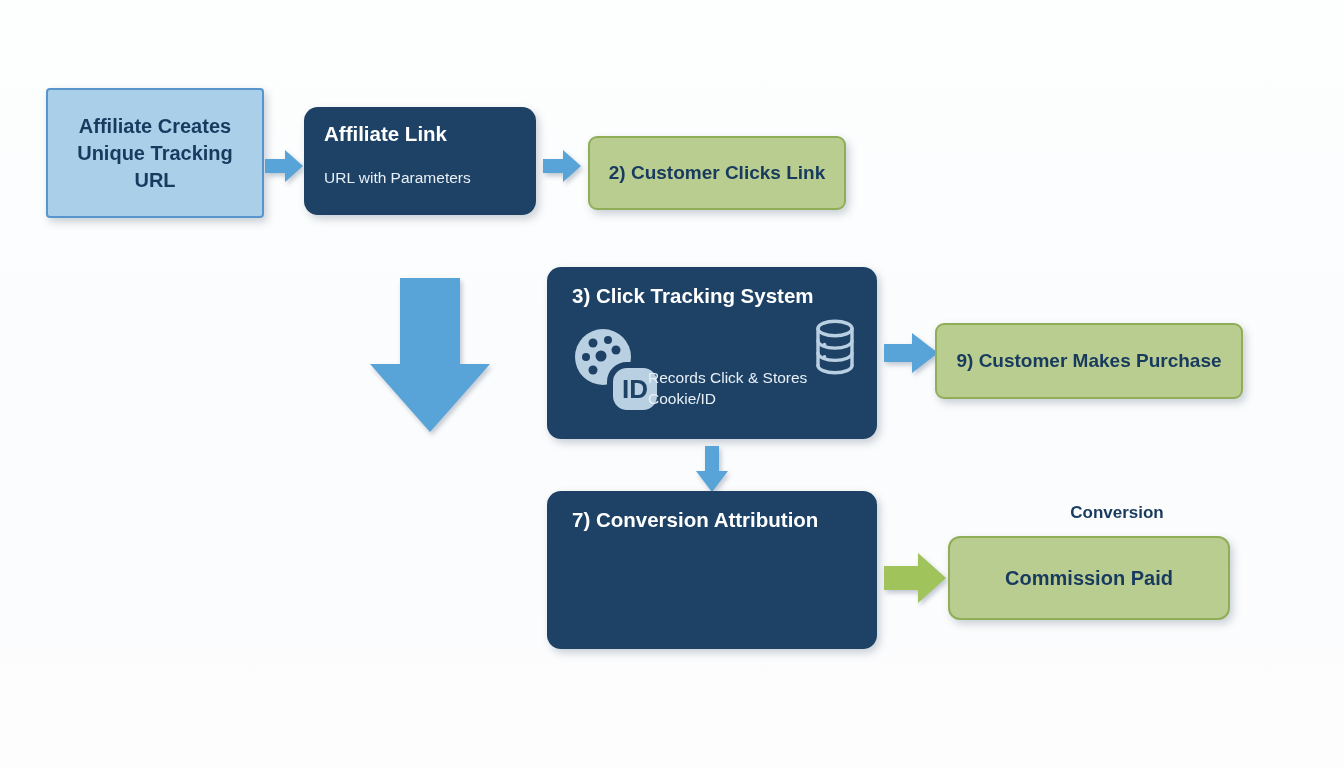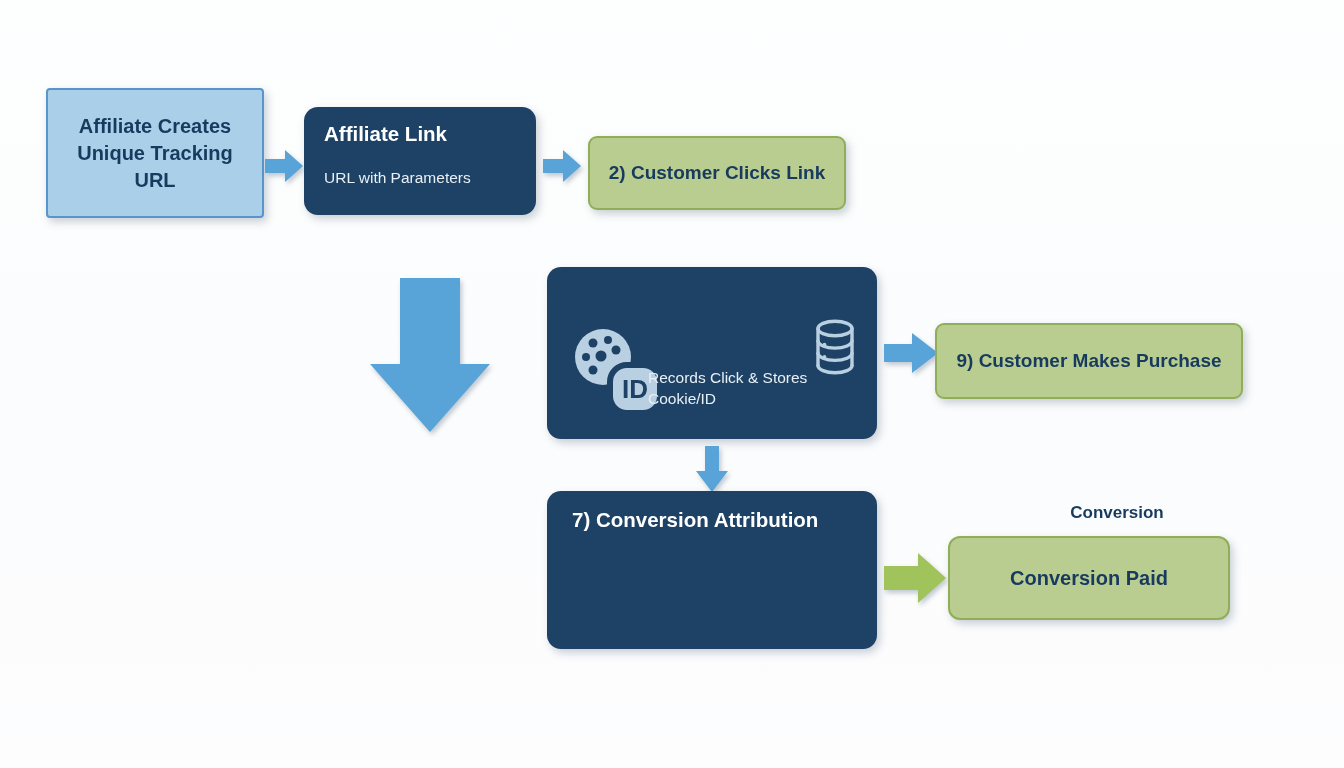--- a/index.html
+++ b/index.html
@@ -93,20 +93,21 @@
 
   <div class="box box-green" style="left:588px; top:128px; width:258px; height:74px;">
     <div class="label-green">2) Customer Clicks Link</div>
   </div>
 
   <svg class="arrow arrow-blue" style="left:370px; top:278px;" width="120" height="154" viewBox="0 0 120 154" aria-hidden="true">
     <path d="M30 0 H90 V86 H120 L60 154 L0 86 H30 Z" fill="currentColor"></path>
   </svg>
 
   <div class="box box-dark" style="left:547px; top:267px; width:330px; height:172px;">
+    <div class="dark-title n4-title">3) Click Tracking System</div>
 
     <svg class="n4-cookie" width="92" height="92" viewBox="0 0 92 92" aria-hidden="true">
       <circle cx="30" cy="30" r="28" fill="var(--icon-light, #b9cfe2)"></circle>
       <circle cx="20" cy="16" r="4.5" fill="var(--dark-box, #1e4265)"></circle>
       <circle cx="35" cy="13" r="4" fill="var(--dark-box, #1e4265)"></circle>
       <circle cx="13" cy="30" r="4" fill="var(--dark-box, #1e4265)"></circle>
       <circle cx="28" cy="29" r="5.5" fill="var(--dark-box, #1e4265)"></circle>
       <circle cx="43" cy="23" r="4.5" fill="var(--dark-box, #1e4265)"></circle>
       <circle cx="20" cy="43" r="4.5" fill="var(--dark-box, #1e4265)"></circle>
       <g>
@@ -147,16 +148,16 @@
     <div class="dark-title n6-title">7) Conversion Attribution</div>
   </div>
 
   <svg class="arrow arrow-green" style="left:884px; top:549px;" width="62" height="58" viewBox="0 0 62 58" aria-hidden="true">
     <path d="M0 17 H34 V4 L62 29 L34 54 V41 H0 Z" fill="currentColor"></path>
   </svg>
 
   <div class="caption" style="left:976px; top:503px; width:282px;">Conversion</div>
 
   <div class="box box-green" style="left:948px; top:528px; width:282px; height:84px; border-radius:12px;">
-    <div class="label-green" style="font-size:20px;">Conversion Paid</div>
+    <div class="label-green" style="font-size:20px;">Commission Paid</div>
   </div>
 
 </div>
 
 </body></html>

